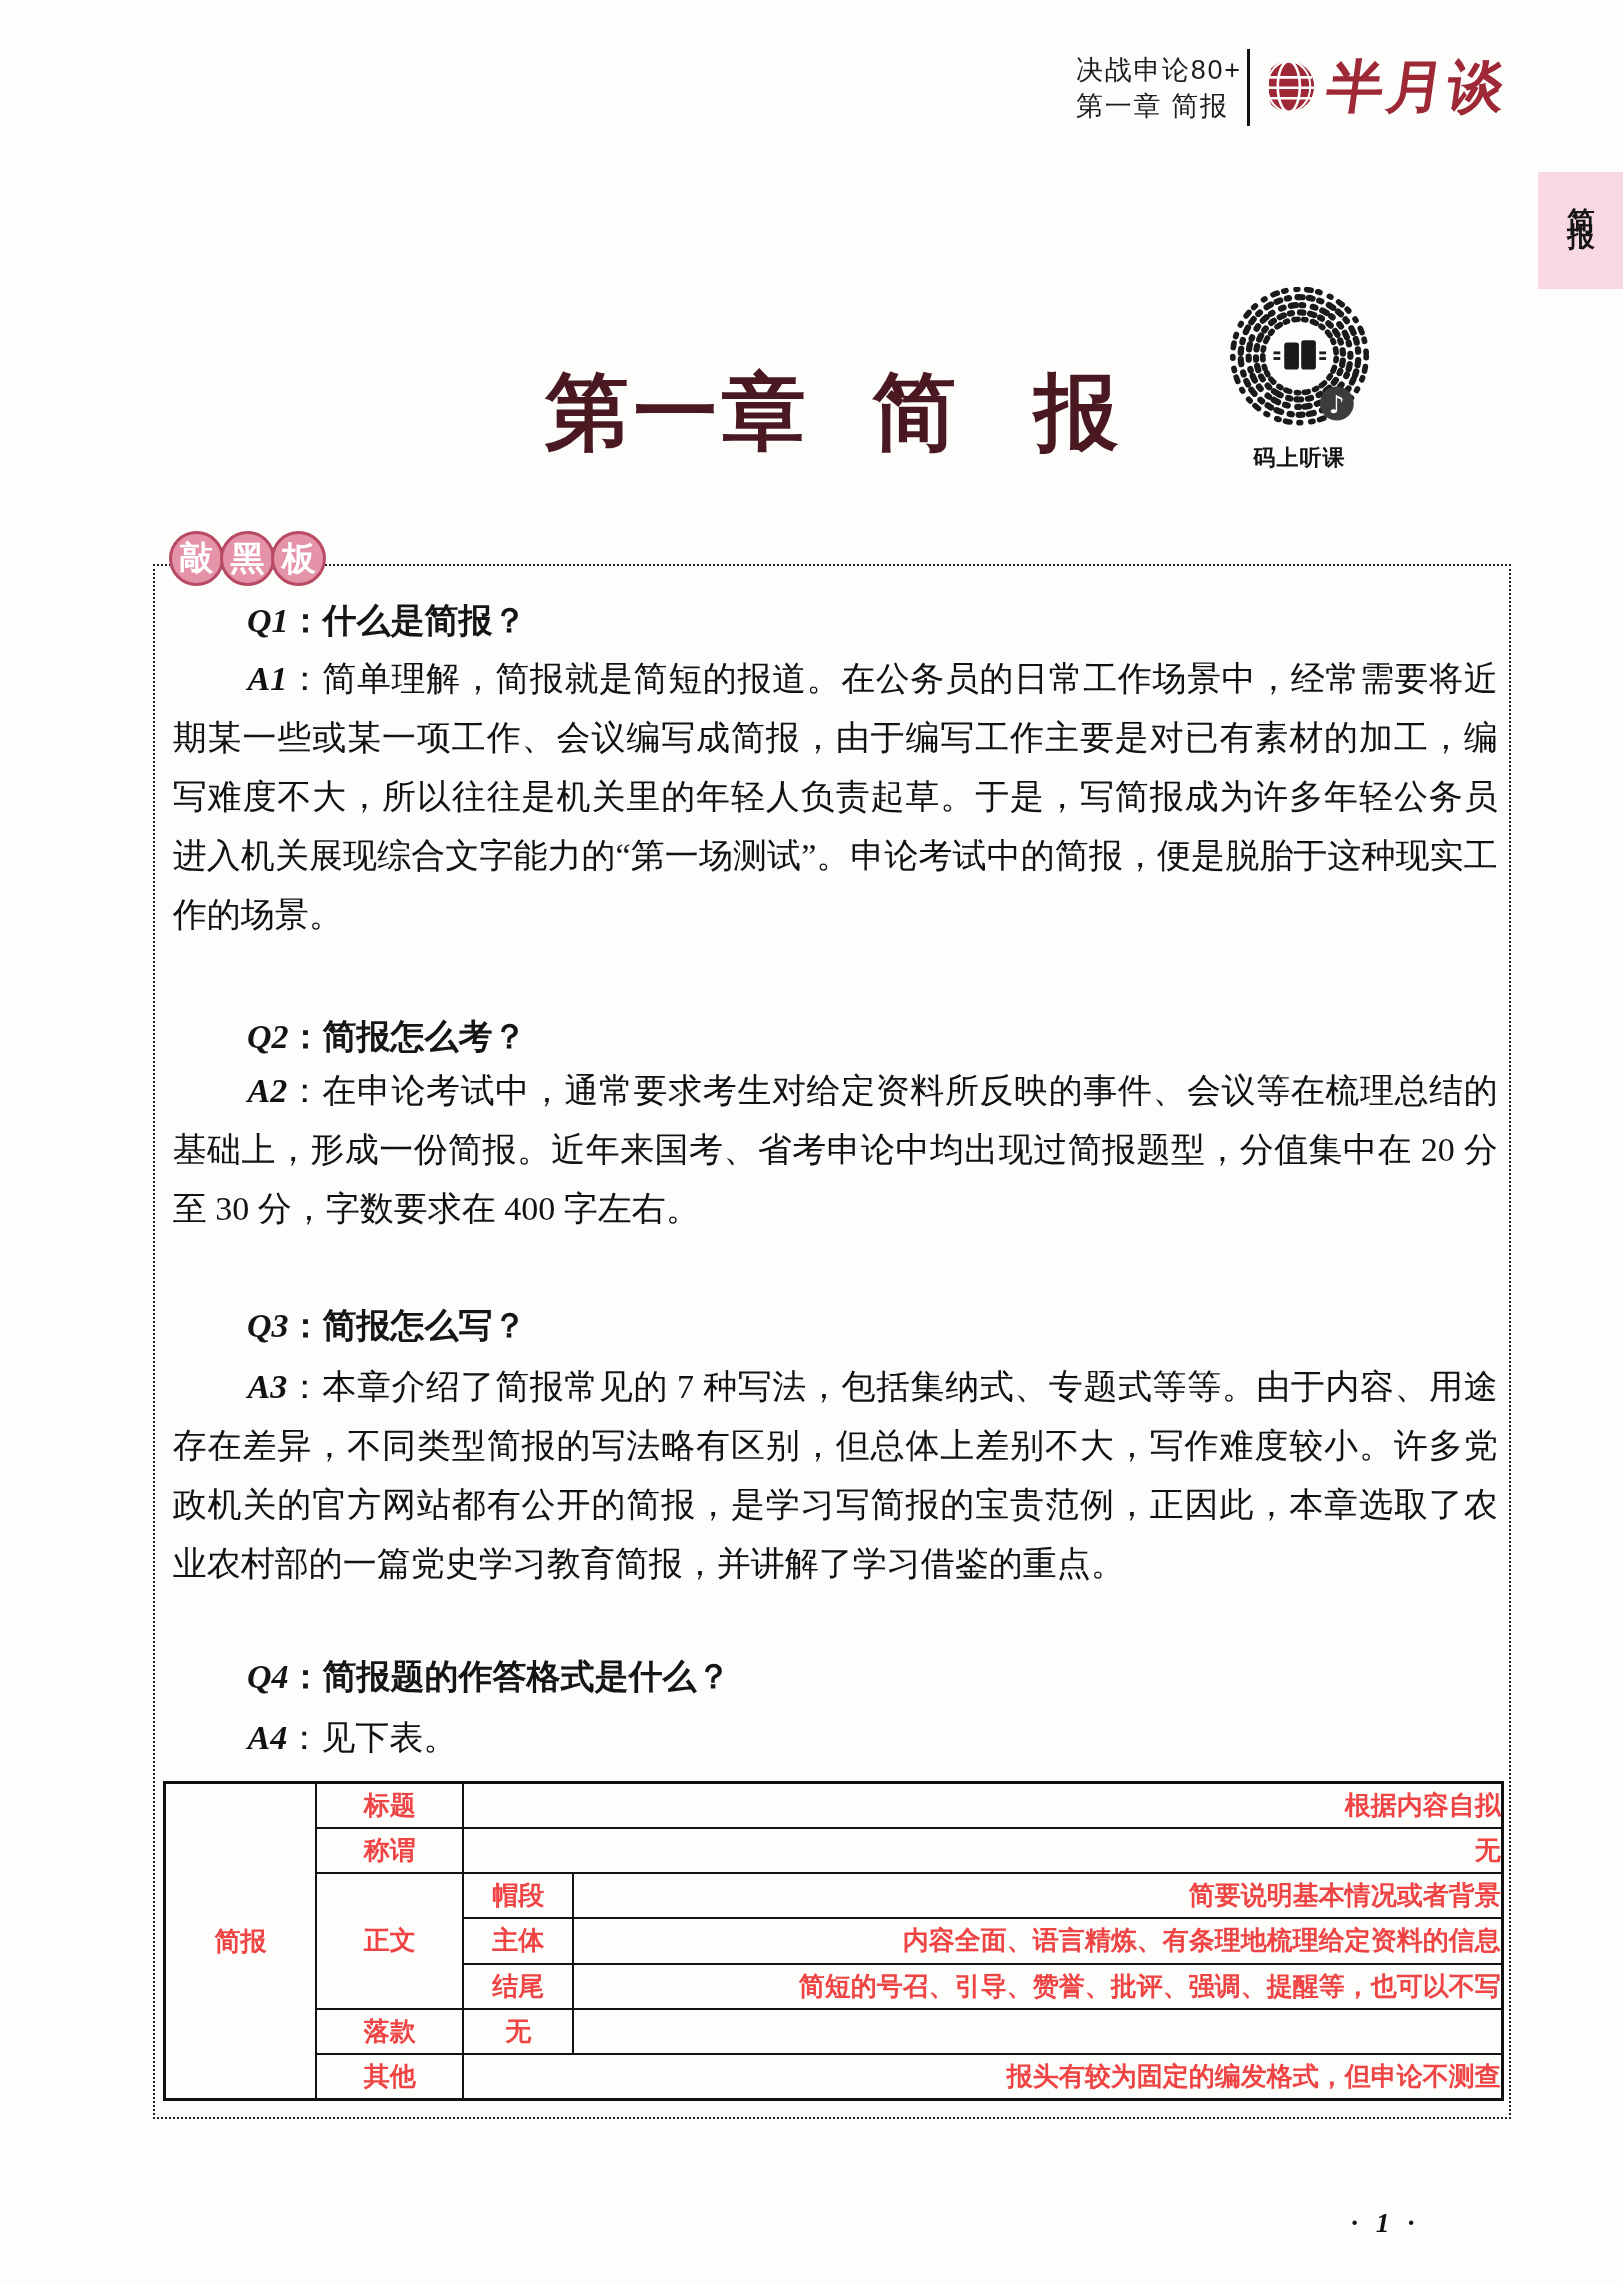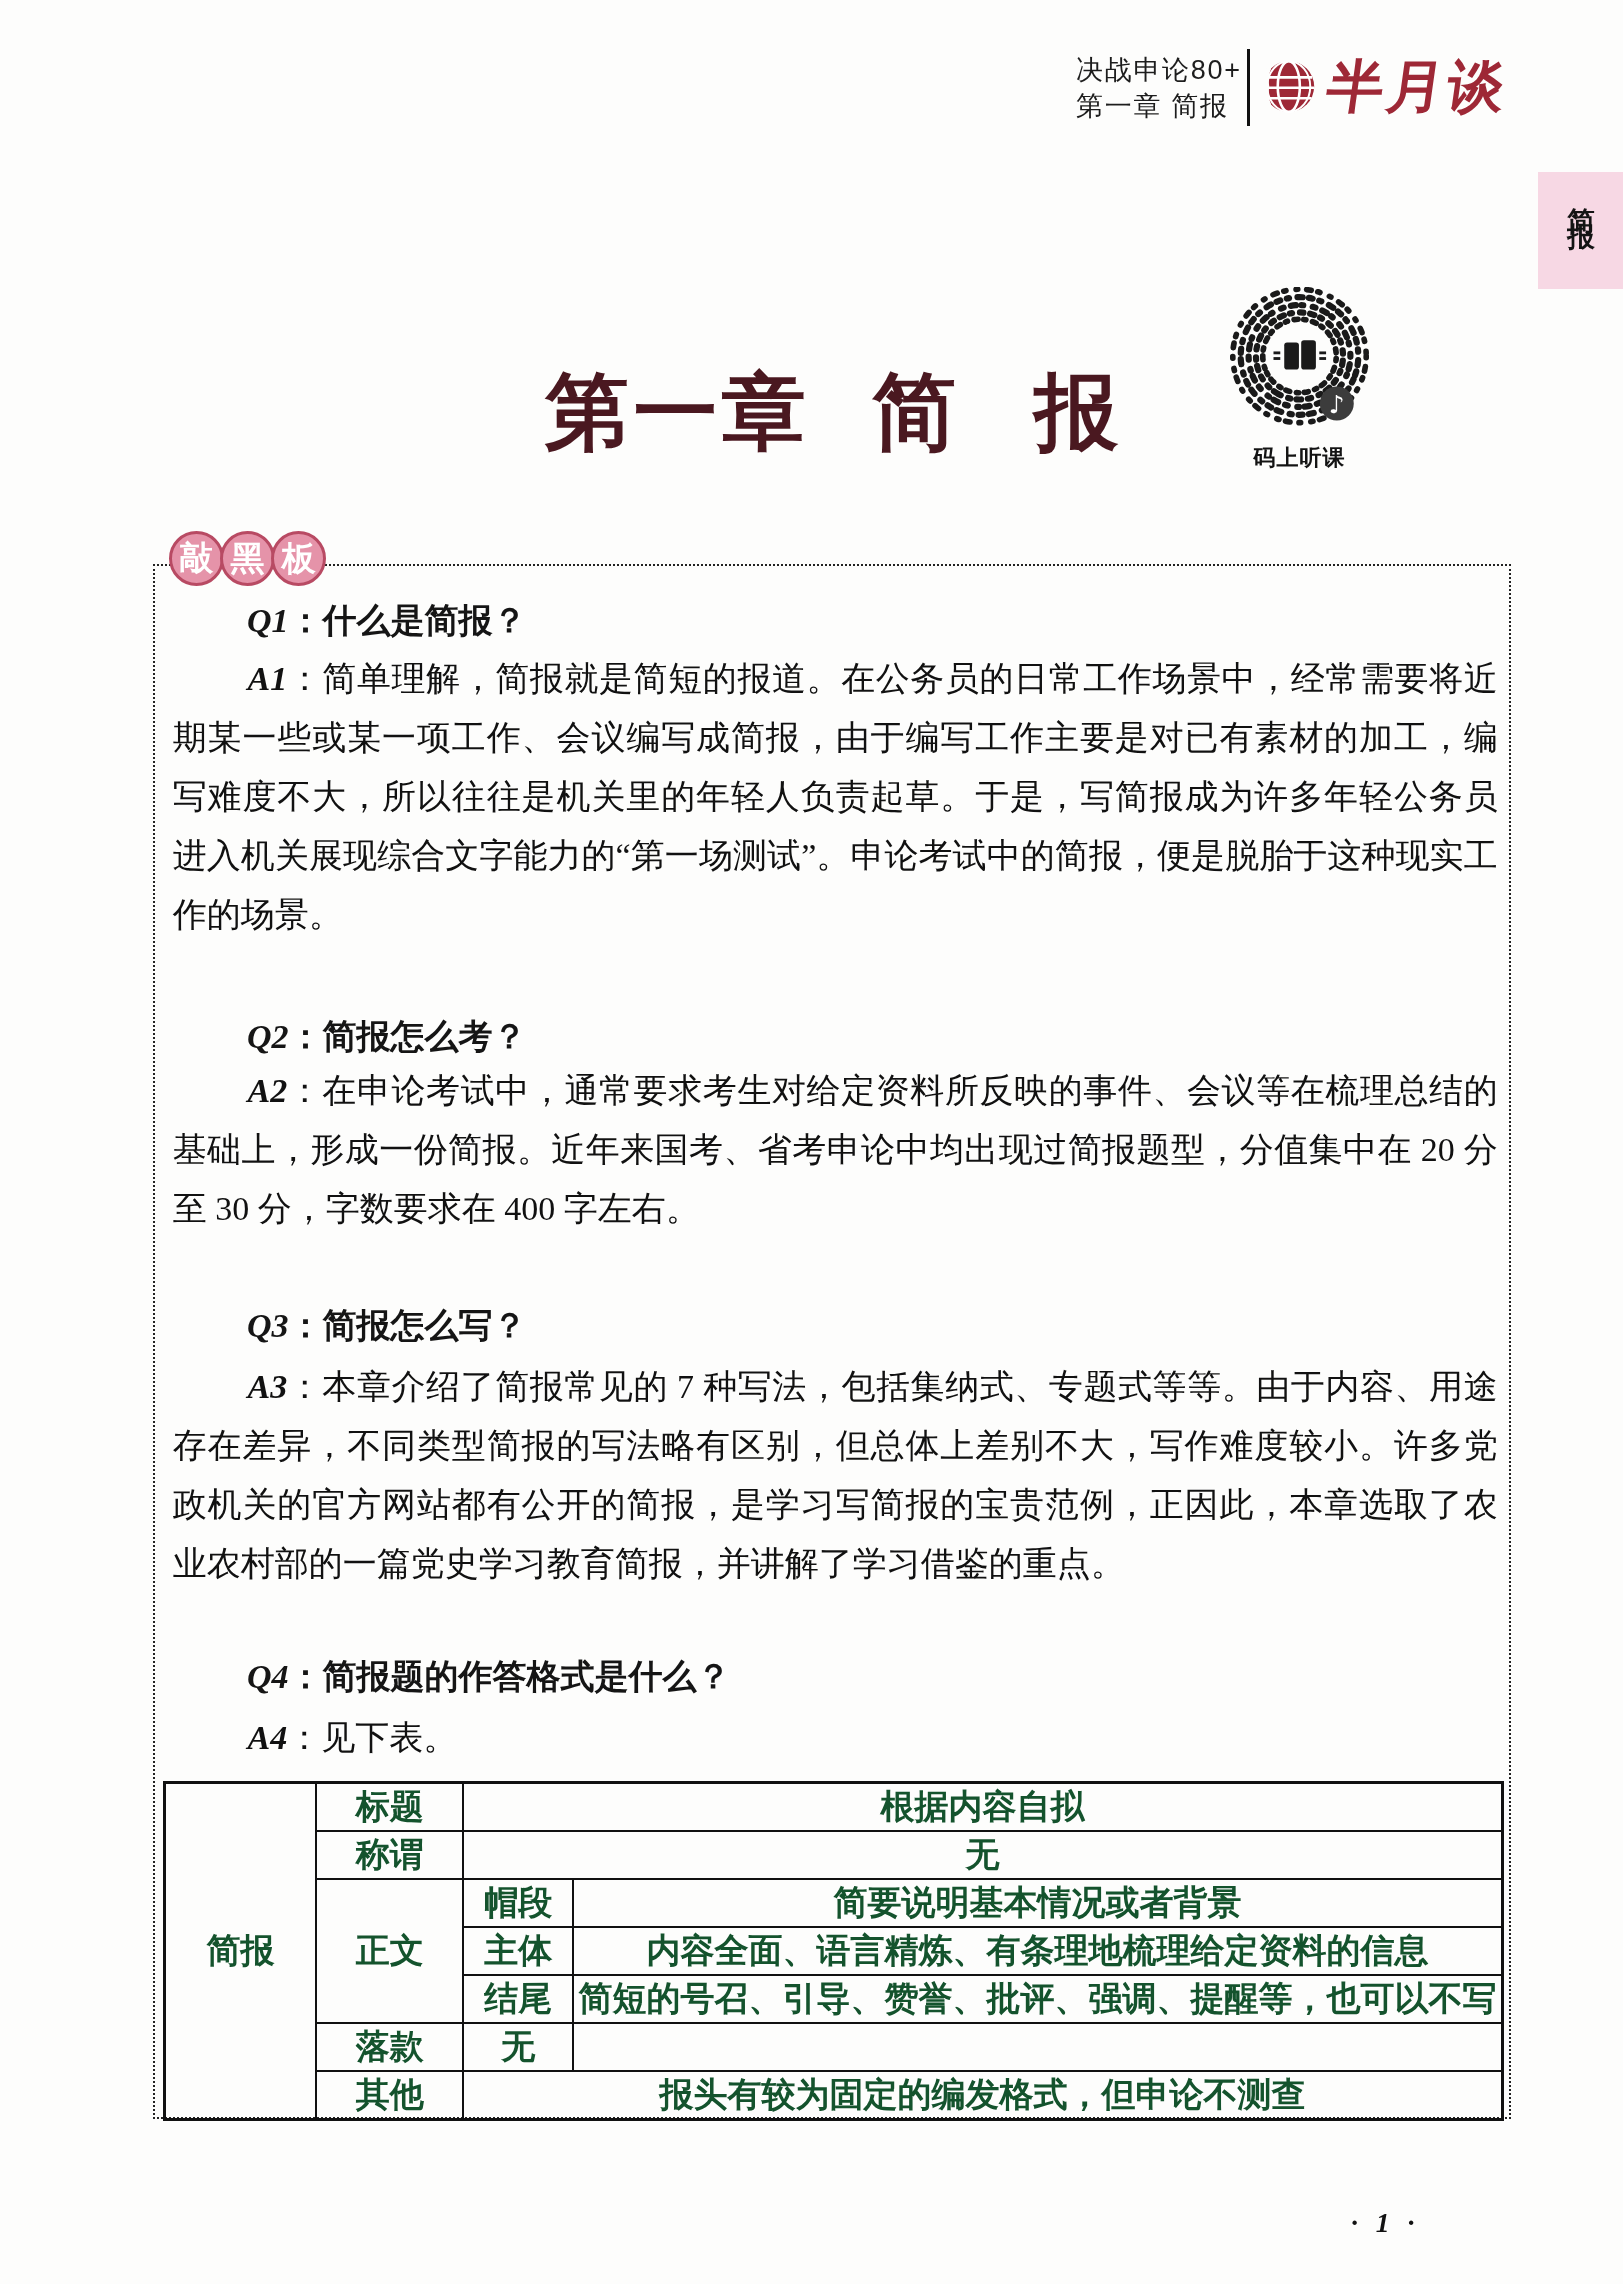--- a/index.html
+++ b/index.html
@@ -54,24 +54,24 @@
   .q-label,.a-label{font-style:italic;font-weight:bold;
     font-family:"Liberation Serif","DejaVu Serif",serif;}
   .q-cn{font-family:"Liberation Sans","DejaVu Sans",sans-serif;font-weight:bold;}
   .para{position:absolute;left:17.7px;width:1325px;font-size:34px;line-height:59px;
     text-align:justify;text-indent:2.2em;color:#111;}
 
   
   .fmt-table-wrap{position:absolute;left:7.7px;top:1215px;}
   table.fmt{border-collapse:collapse;table-layout:fixed;width:1341px;height:320px;
     border:3.3px solid #111;}
-  table.fmt td{border:2.2px solid #111;font-size:34px;font-weight:600;color:#14532d;
+  table.fmt td{border:2.2px solid #111;font-size:26px;font-weight:600;color:#ef4444;
     padding:0;vertical-align:middle;}
   td.lab{text-align:center;}
-  td.cont{text-align:center;padding-left:29px;}
+  td.cont{text-align:right;padding-left:29px;}
   td.empty{border-left:2.2px solid #111;}
 
   
   .page-num{left:1351px;top:2207px;font-size:27.6px;font-weight:bold;
     font-style:italic;color:#111;letter-spacing:5.5px;}
 </style>
 </head>
 <body>
 
 <div class="abs hdr">

